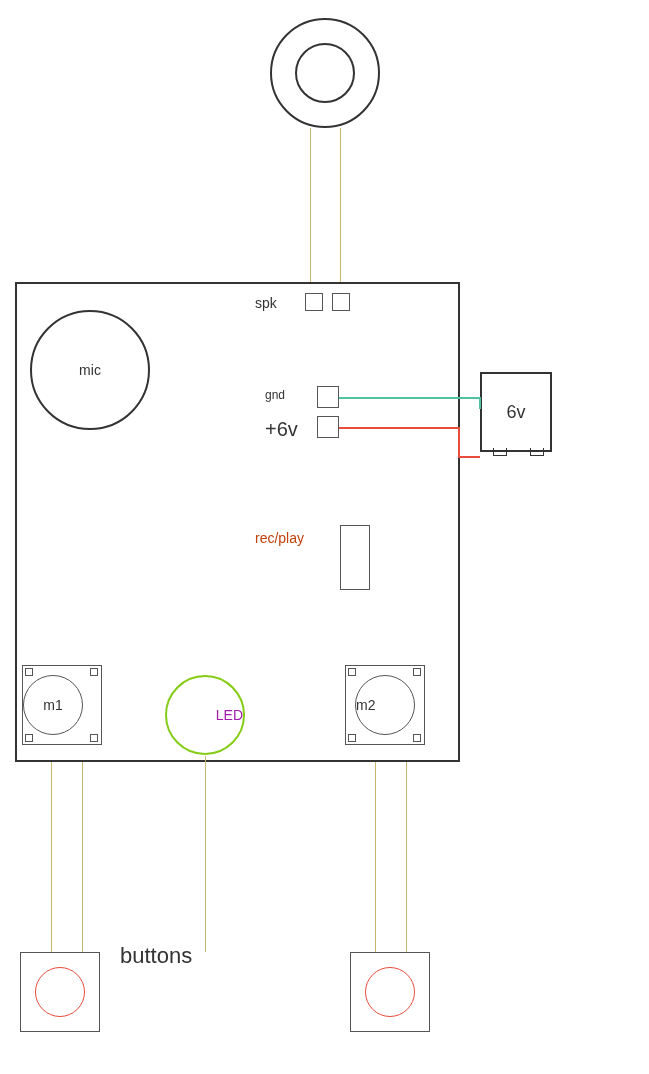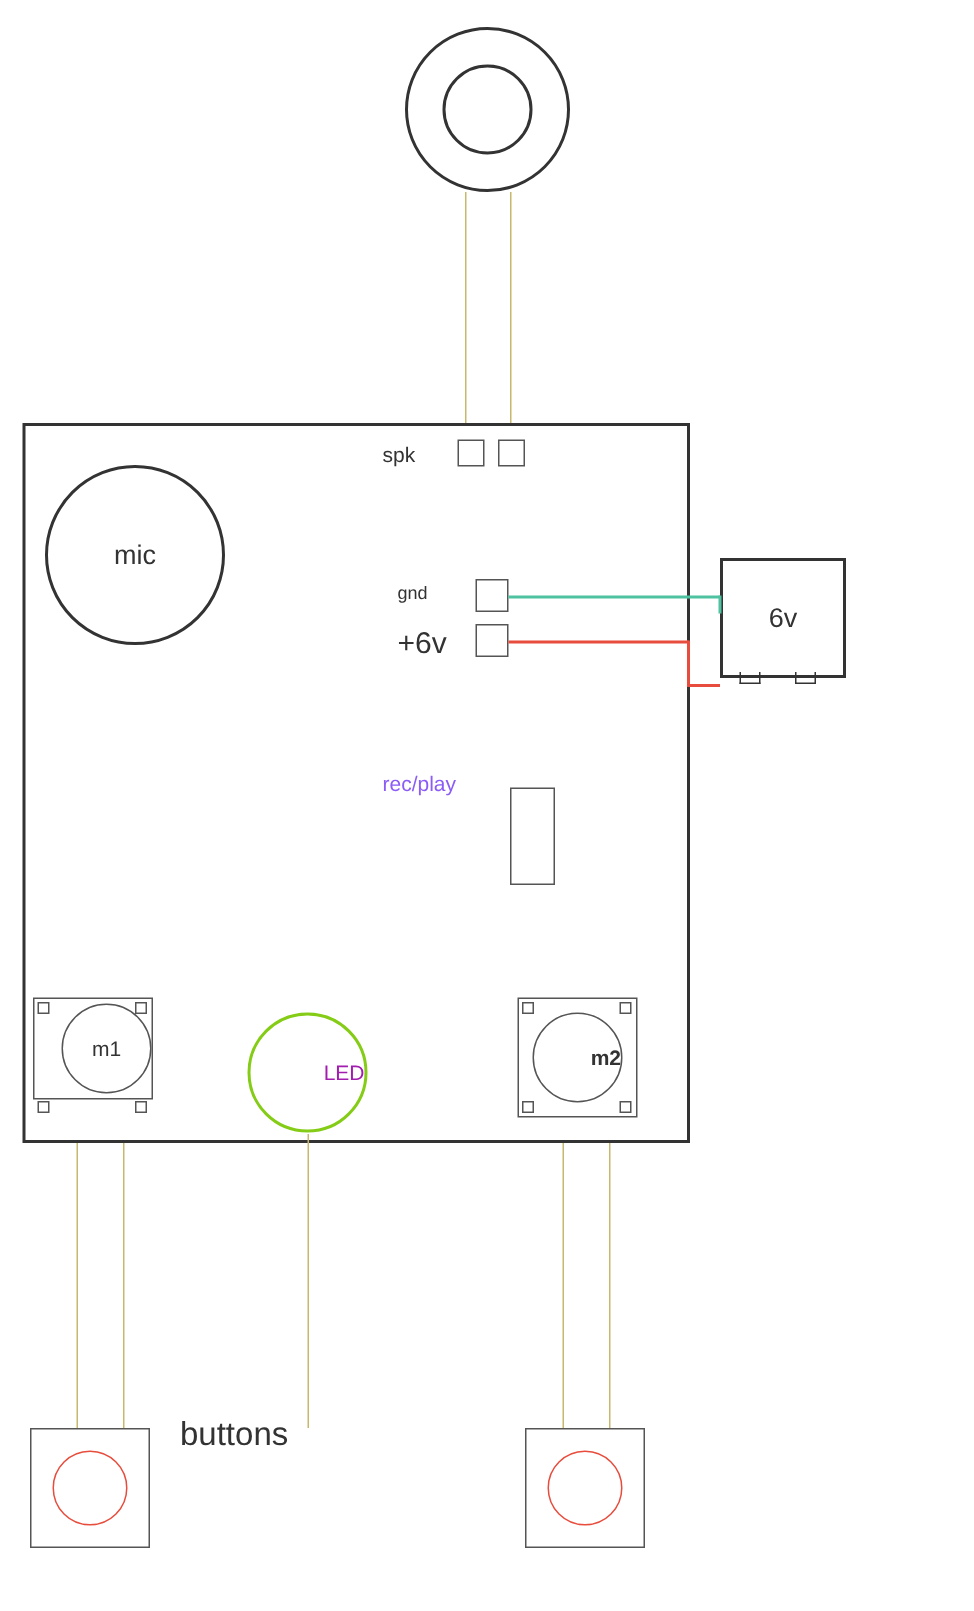--- a/index.html
+++ b/index.html
@@ -99,21 +99,21 @@
       position: absolute;
       top: 310px;
       left: 30px;
       width: 120px;
       height: 120px;
       border-radius: 50%;
       border: 2px solid #333;
       display: flex;
       align-items: center;
       justify-content: center;
-      font-size: 18px;
+      font-size: 14px;
       color: #333;
     }
 
     
     .gnd-label {
       position: absolute;
       top: 388px;
       left: 265px;
       font-size: 12px;
       color: #333;
@@ -144,21 +144,21 @@
       height: 22px;
       border: 1.5px solid #555;
       background: #fff;
     }
 
     
     .battery-box {
       position: absolute;
       top: 372px;
       left: 480px;
-      width: 84px;
+      width: 72px;
       height: 80px;
       border: 2px solid #333;
       display: flex;
       align-items: center;
       justify-content: center;
       font-size: 18px;
       color: #333;
     }
     
     .battery-terminal-left {
@@ -220,46 +220,46 @@
       top: 456px;
       left: 458px;
       width: 22px;
       height: 1.5px;
       background: #e74c3c;
     }
 
     
     .recplay-label {
       position: absolute;
-      top: 514px;
+      top: 530px;
       left: 255px;
       font-size: 14px;
-      color: #8b5cf6;
+      color: #c2410c;
     }
     .recplay-switch {
       position: absolute;
       top: 525px;
       left: 340px;
       width: 30px;
       height: 65px;
       border: 1.5px solid #555;
       background: #fff;
     }
 
     
     .motor-m1-outer {
       position: absolute;
       top: 665px;
       left: 22px;
       width: 80px;
-      height: 68px;
-      border: 1.5px solid #555;
-      display: flex;
-      align-items: center;
-      justify-content: flex-end;
+      height: 80px;
+      border: 1.5px solid #555;
+      display: flex;
+      align-items: center;
+      justify-content: flex-start;
     }
     .motor-m1-inner {
       width: 60px;
       height: 60px;
       border-radius: 50%;
       border: 1.5px solid #555;
       display: flex;
       align-items: center;
       justify-content: center;
       font-size: 14px;
@@ -299,24 +299,23 @@
       align-items: center;
       justify-content: center;
     }
     .motor-m2-inner {
       width: 60px;
       height: 60px;
       border-radius: 50%;
       border: 1.5px solid #555;
       display: flex;
       align-items: center;
-      justify-content: flex-end;
-      font-size: 14px;
-      color: #333;
-      font-weight: bold;
+      justify-content: flex-start;
+      font-size: 14px;
+      color: #333;
     }
     .m2-dot-tl { position: absolute; top: 668px; left: 348px; width: 8px; height: 8px; border: 1.5px solid #555; }
     .m2-dot-tr { position: absolute; top: 668px; left: 413px; width: 8px; height: 8px; border: 1.5px solid #555; }
     .m2-dot-bl { position: absolute; top: 734px; left: 348px; width: 8px; height: 8px; border: 1.5px solid #555; }
     .m2-dot-br { position: absolute; top: 734px; left: 413px; width: 8px; height: 8px; border: 1.5px solid #555; }
 
     
     .wire-m1-left {
       position: absolute;
       top: 762px;

